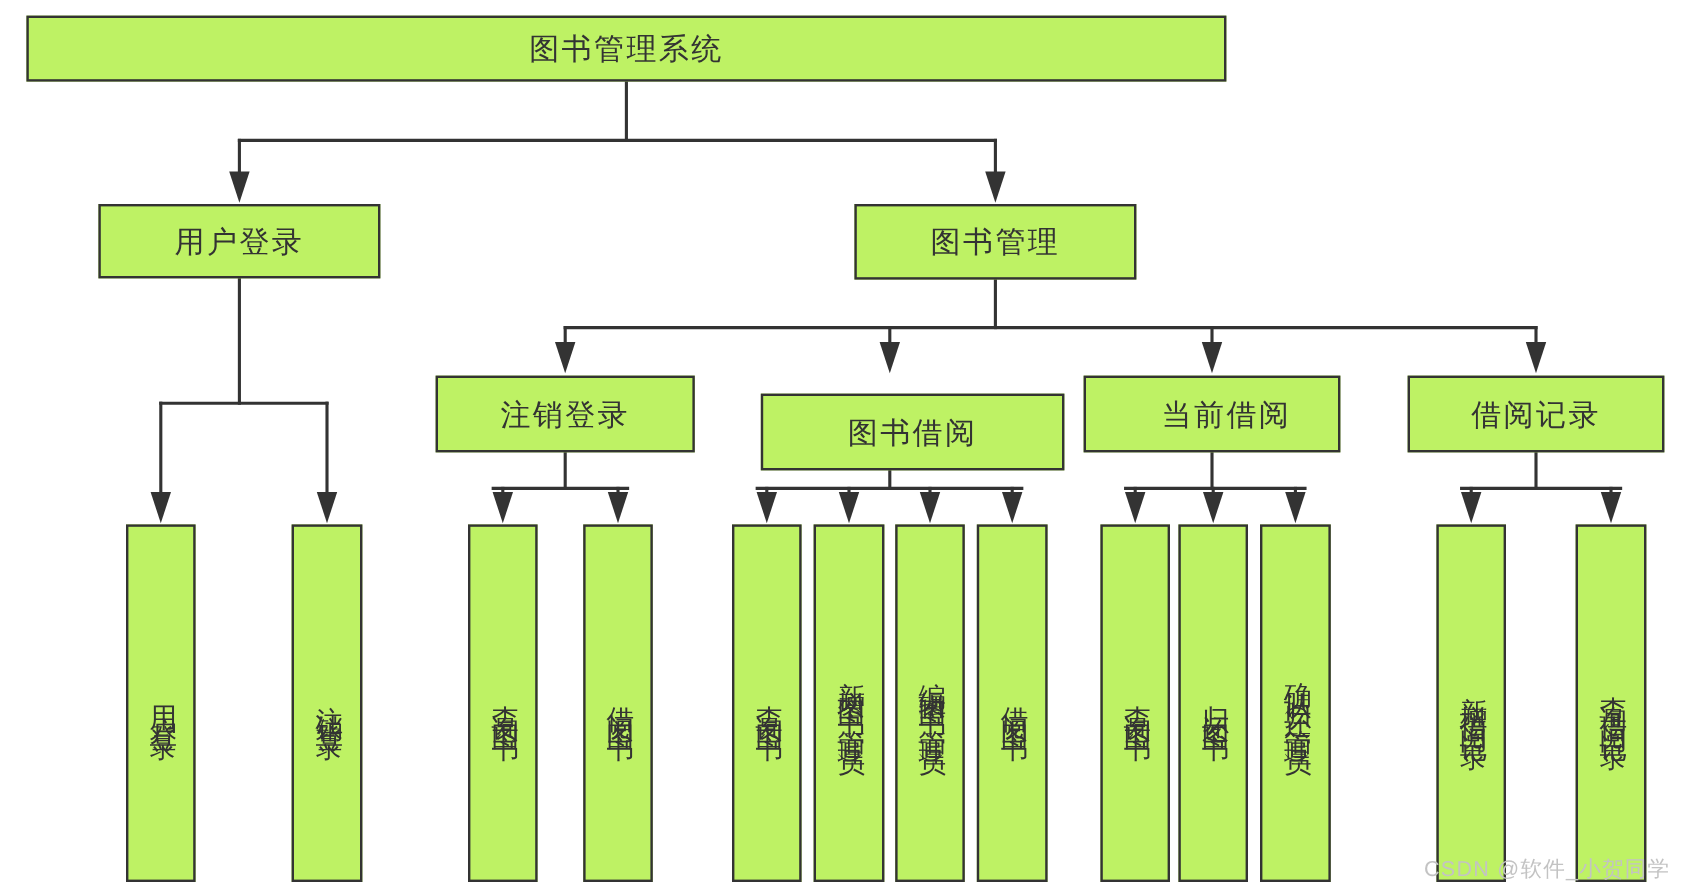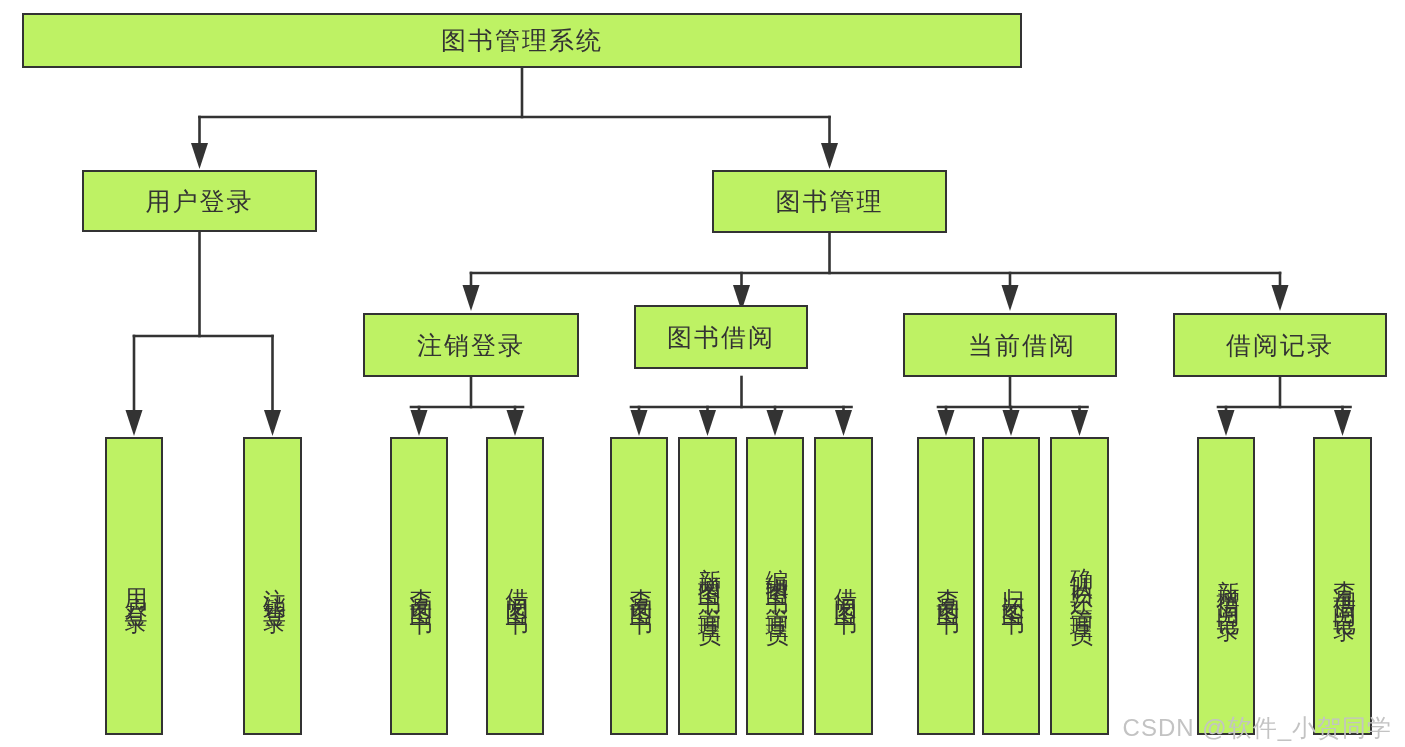--- a/index.html
+++ b/index.html
@@ -41,21 +41,21 @@
     color: #333333;
     letter-spacing: 8px;
     line-height: 1;
     white-space: nowrap;
   }
   
   .n-root            { left: 22px;   top: 13px;  width: 1000px; height: 55px; }
   .n-user-login      { left: 82px;   top: 170px; width: 235px;  height: 62px; }
   .n-book-mgmt       { left: 712px;  top: 170px; width: 235px;  height: 63px; }
   .n-new-book        { left: 363px;  top: 313px; width: 216px;  height: 64px; }
-  .n-book-borrow     { left: 634px;  top: 305px; width: 174px;  height: 64px; }
+  .n-book-borrow     { left: 634px;  top: 328px; width: 253px;  height: 64px; }
   .n-current-borrow  { left: 903px;  top: 313px; width: 214px;  height: 64px; padding-left: 24px; }
   .n-borrow-records  { left: 1173px; top: 313px; width: 214px;  height: 64px; }
   .leaf { top: 437px; height: 298px; }
   .l-1  { left: 105px;  width: 58px; }
   .l-2  { left: 243px;  width: 59px; }
   .l-3  { left: 390px;  width: 58px; }
   .l-4  { left: 486px;  width: 58px; }
   .l-5  { left: 610px;  width: 58px; }
   .l-6  { left: 678px;  width: 59px; }
   .l-7  { left: 746px;  width: 58px; }
@@ -63,21 +63,21 @@
   .l-9  { left: 917px;  width: 58px; }
   .l-10 { left: 982px;  width: 58px; }
   .l-11 { left: 1050px; width: 59px; }
   .l-12 { left: 1197px; width: 58px; }
   .l-13 { left: 1313px; width: 59px; }
   .watermark {
     position: absolute;
     right: 13px;
     top: 712px;
     z-index: 5;
-    font-size: 24px;
+    font-size: 18px;
     letter-spacing: 1px;
     color: #c3c3c3;
     white-space: nowrap;
     text-align: center;
   }
 </style>
 </head>
 <body>
 
 <div id="stage">

